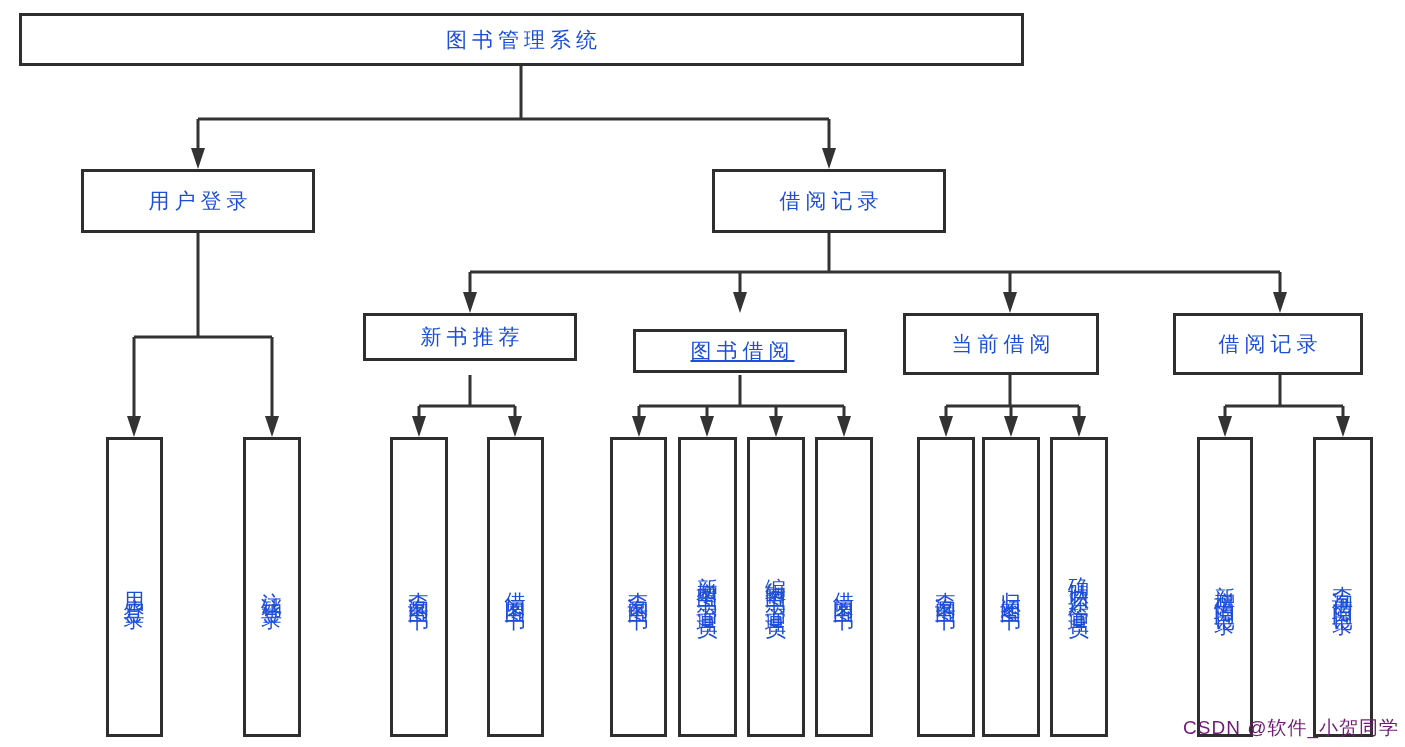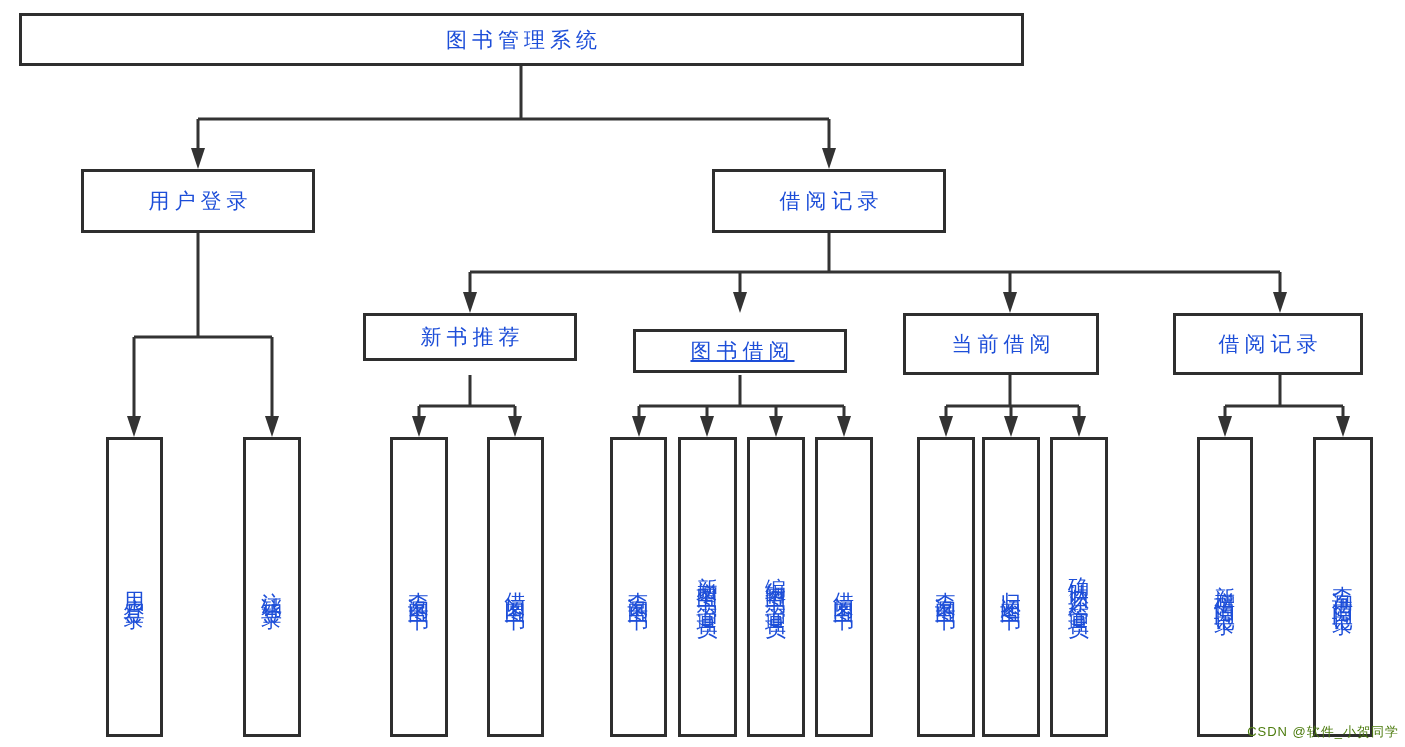--- a/index.html
+++ b/index.html
@@ -45,23 +45,23 @@
     writing-mode: vertical-rl;
     text-orientation: mixed;
     letter-spacing: 6px;
     line-height: 1;
     white-space: nowrap;
   }
   .watermark {
     position: absolute;
     right: 6px;
     bottom: 6px;
-    font-size: 13px;
+    font-size: 19px;
     letter-spacing: 1px;
-    color: #4d7c0f;
+    color: #701a75;
     z-index: 5;
     white-space: nowrap;
   }
 </style>
 </head>
 <body>
 
 <div class="stage">
 
   <svg class="wires" width="1405" height="747" viewBox="0 0 1405 747">

